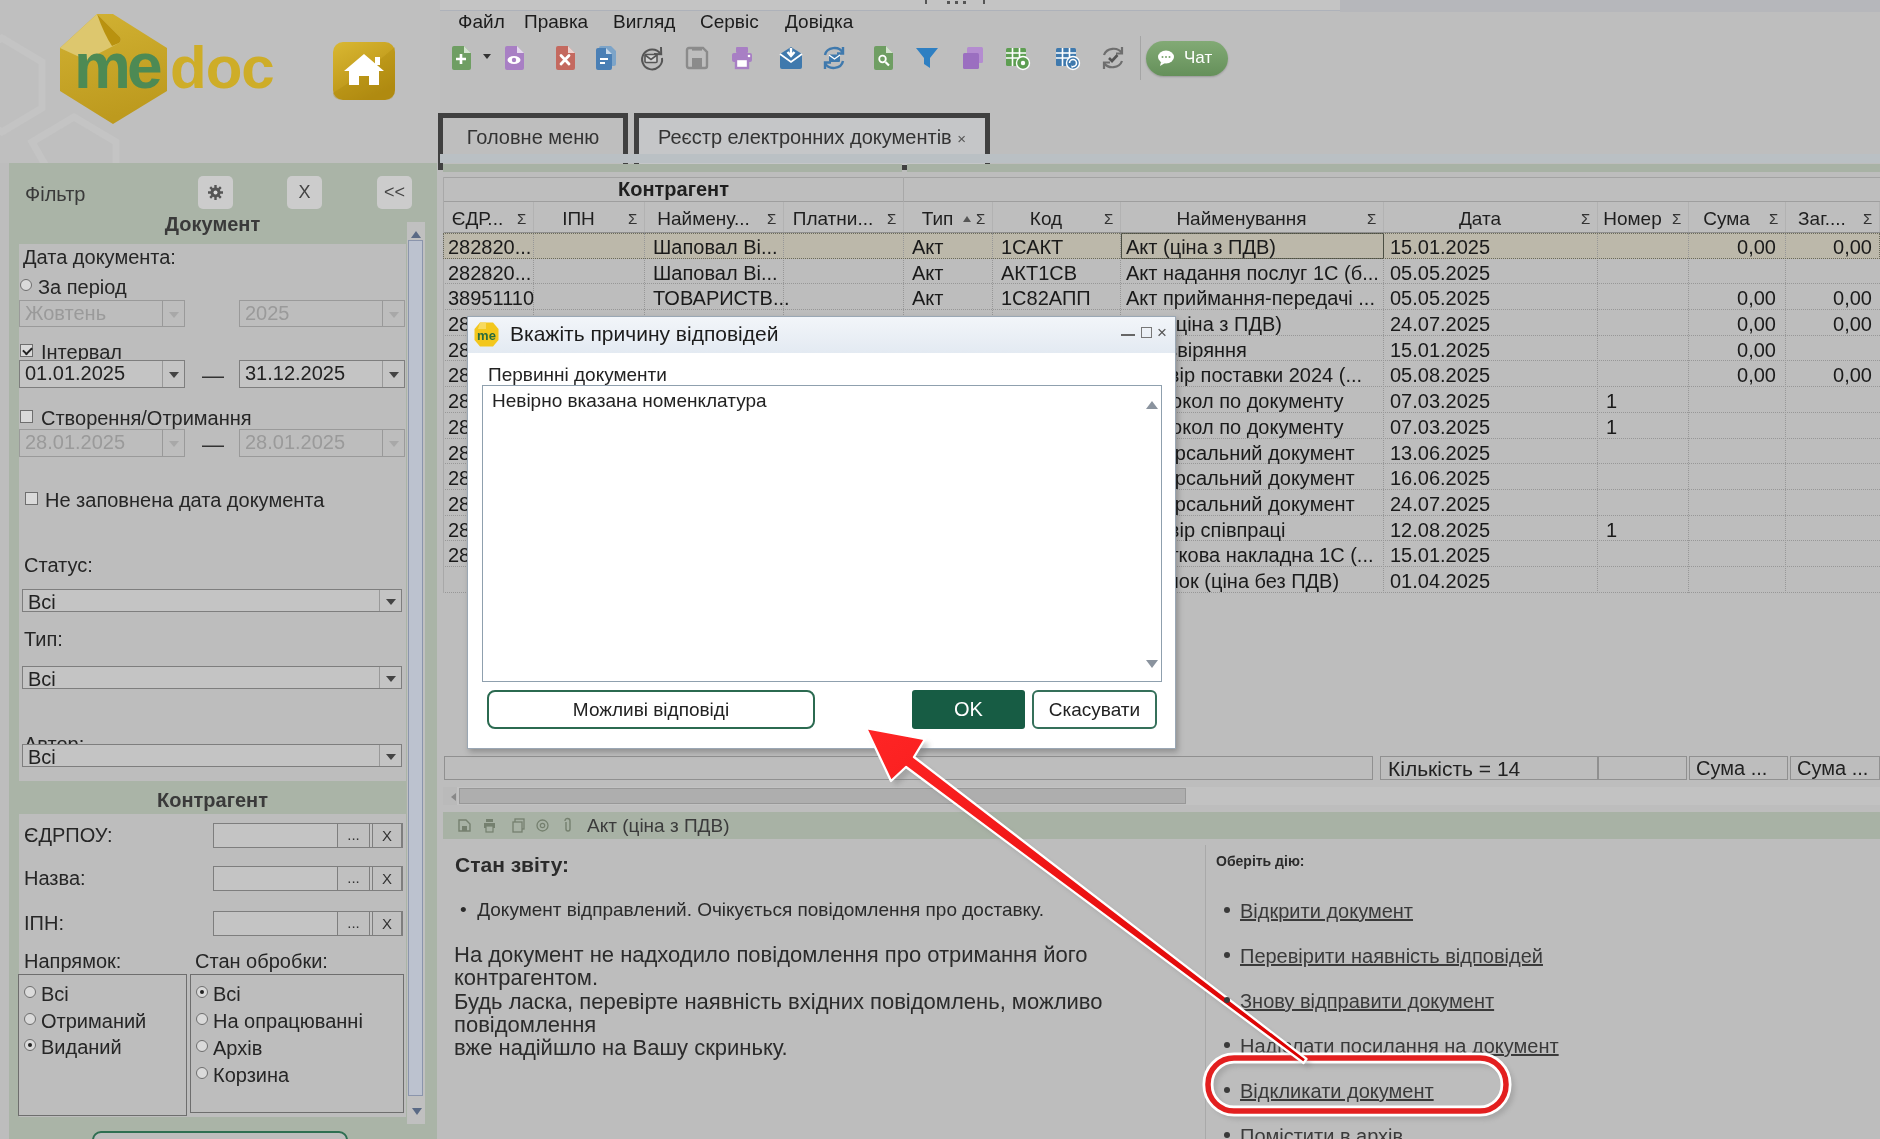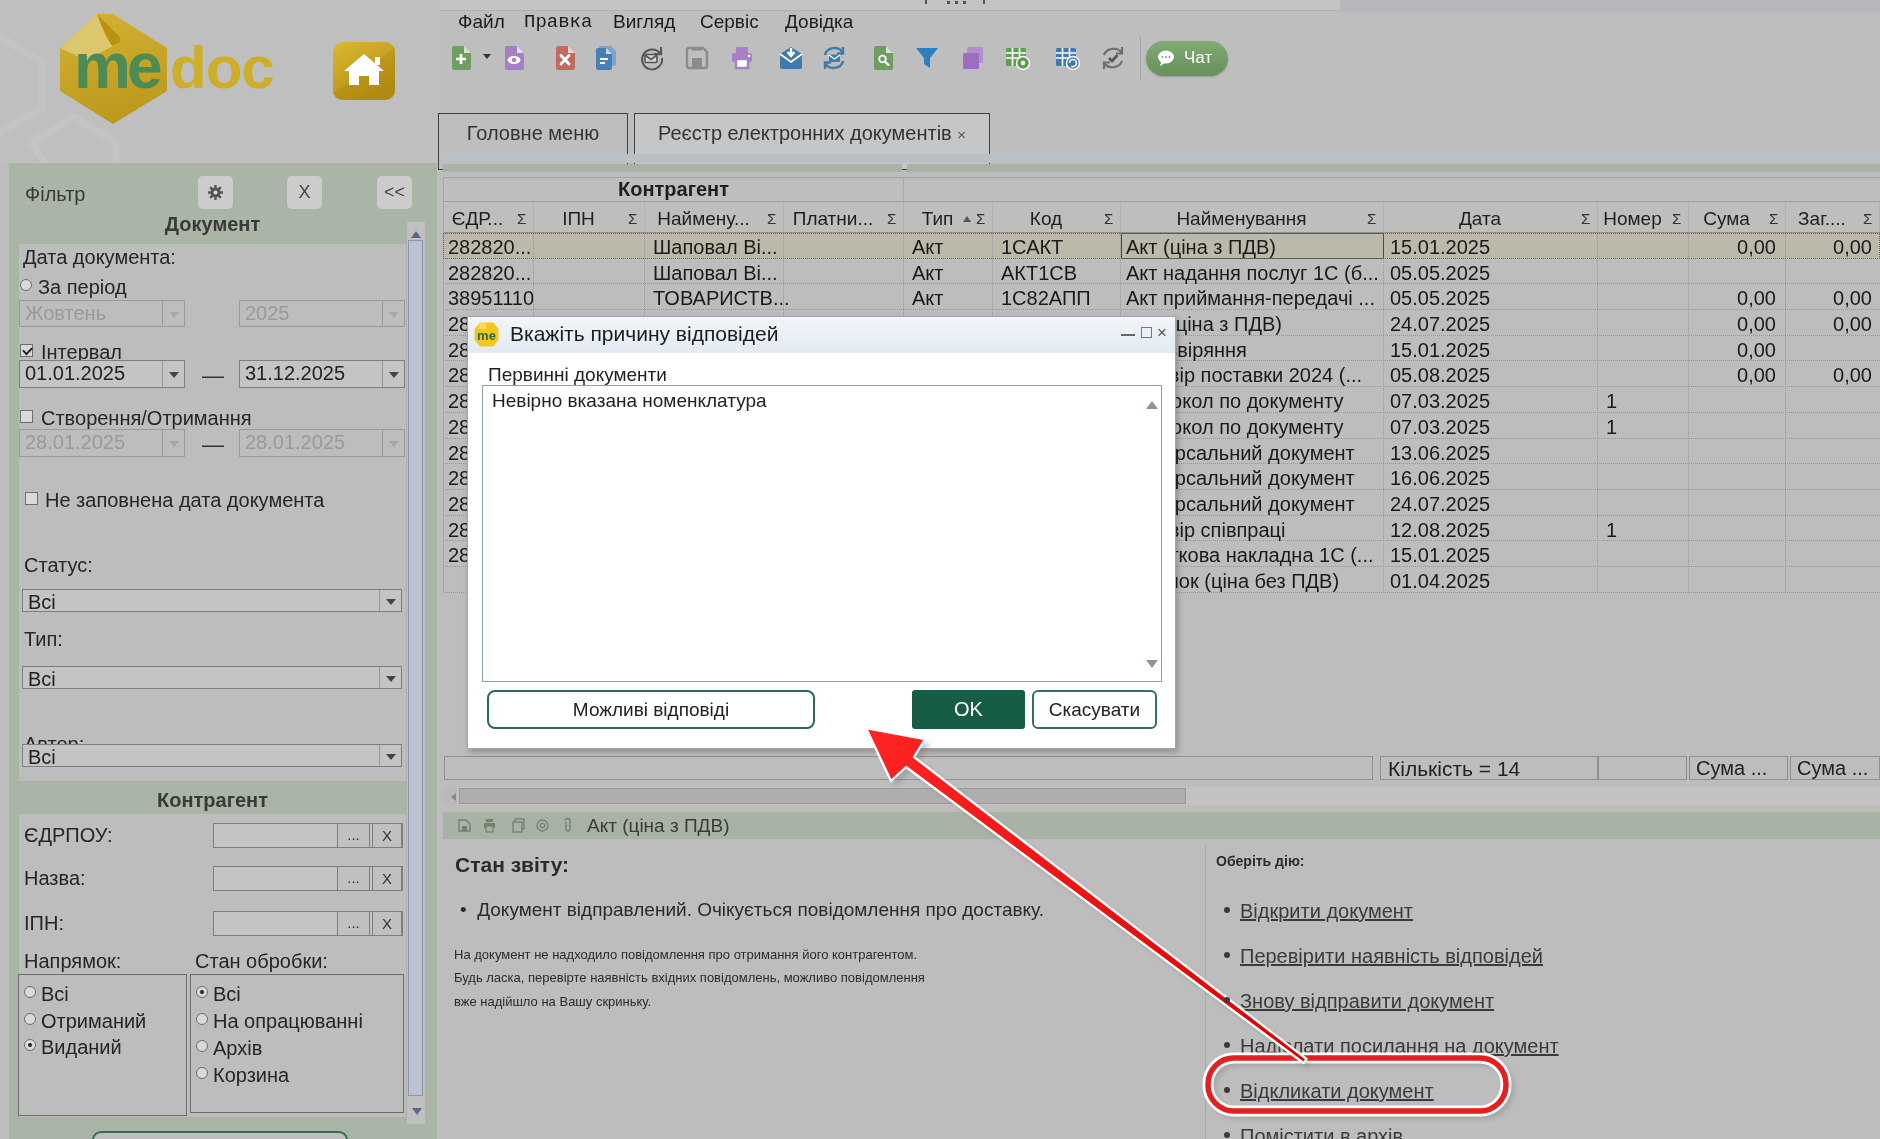--- a/index.html
+++ b/index.html
@@ -7,21 +7,21 @@
 body { font-family:"Liberation Sans", sans-serif; background:#bdbdbd; color:#222; position:relative; }
 .abs { position:absolute; }
 
 #topleft { left:0; top:0; width:440px; height:163px; background:#bfbfbf; }
 #topbar { left:440px; top:0; width:1440px; height:163px; background:#bebebe; }
 #titlefrag { left:440px; top:0; width:900px; height:11px; background:#c4c4c4; border-bottom:1px solid #aeb2ba; }
 .menu { top:11px; font-size:19px; color:#1c1c1c; }
 
 .ticon { top:44px; width:28px; height:28px; }
 
-.tab { top:113px; height:57px; font-size:20px; color:#333; border:1px solid #404040; background:#bebebe; text-align:center; line-height:39px; }
+.tab { top:113px; height:57px; font-size:20px; color:#333; border:5px solid #404040; background:#bebebe; text-align:center; line-height:39px; }
 .tab.active { background:#c5c6c8; }
 #tabstrip { left:440px; top:154px; width:1440px; height:9px; background:#bac0c4; }
 
 .greenstrip { background:#a8b2a5; }
 
 #lpanel { left:9px; top:163px; width:428px; height:976px; background:#aab4a7; }
 .pbtn { top:13px; width:35px; height:33px; background:#cccccc; border-radius:5px; text-align:center; line-height:33px; color:#444; font-size:18px; }
 .inner { left:10px; width:387px; background:#bdbdbd; }
 .lbl { font-size:20px; color:#262626; }
 .combo { position:absolute; border:1px solid #7e7e7e; background:#c4c4c4; font-size:20px; }
@@ -83,21 +83,21 @@
 <div class="abs" style="left:1340px;top:0;width:540px;height:12px;background:#b6b7bb;"></div>
 <div class="abs" style="left:925px;top:0px;width:60px;height:4px;z-index:5;">
     <div class="abs" style="left:0;top:0;width:2px;height:4px;background:#555;"></div>
     <div class="abs" style="left:22px;top:1px;width:3px;height:3px;background:#555;"></div>
     <div class="abs" style="left:30px;top:1px;width:3px;height:3px;background:#555;"></div>
     <div class="abs" style="left:38px;top:1px;width:3px;height:3px;background:#555;"></div>
     <div class="abs" style="left:58px;top:0;width:2px;height:4px;background:#555;"></div>
   </div>
 
 <div class="abs menu" style="left:458px;">Файл</div>
-<div class="abs menu" style="left:524px;font-family:Liberation Mono, monospace;">Правка</div>
+<div class="abs menu" style="left:524px;">Правка</div>
 <div class="abs menu" style="left:613px;">Вигляд</div>
 <div class="abs menu" style="left:700px;">Сервіс</div>
 <div class="abs menu" style="left:785px;">Довідка</div>
 
 <div class="abs" id="toolbar"></div>
 <svg class="abs ticon" style="left:448px;width:28px;" viewBox="0 0 28 28">
     <path d="M4 4 Q4 2 6 2 L16 2 L23 9 L23 24 Q23 26 21 26 L6 26 Q4 26 4 24 Z" fill="#6f9e63"></path>
     <path d="M16 2 L16 9 L23 9 Z" fill="#fff" fill-opacity="0.7"></path>
     <path d="M13 10 L13 20 M8 15 L18 15" stroke="#fff" stroke-width="2.6"></path>
   </svg>
@@ -358,21 +358,21 @@
 <svg class="abs" style="left:535px;top:818px;" width="15" height="15" viewBox="0 0 15 15">
     <circle cx="7.5" cy="7.5" r="5.5" fill="none" stroke="#75806f" stroke-width="1.3"></circle>
     <circle cx="7.5" cy="7.5" r="2.2" fill="none" stroke="#75806f" stroke-width="1.2"></circle>
   </svg>
 <svg class="abs" style="left:561px;top:817px;" width="16" height="17" viewBox="0 0 16 17">
     <path d="M4 4 Q4 1.5 6.5 1.5 Q9 1.5 9 4 L9 12 Q9 14 7 14 Q5 14 5 12 L5 5" fill="none" stroke="#75806f" stroke-width="1.4"></path>
   </svg>
 <div class="abs" style="left:587px;top:815px;font-size:19px;color:#3b3b3b;">Акт (ціна з ПДВ)</div>
 <div class="abs" style="left:455px;top:853px;font-size:21px;font-weight:bold;color:#2b2b2b;">Стан звіту:</div>
 <div class="abs" style="left:460px;top:899px;font-size:19px;color:#2b2b2b;">•&nbsp; Документ відправлений. Очікується повідомлення про доставку.</div>
-<div class="abs" style="left:454px;top:943px;width:780px;font-size:13px;line-height:23.3px;color:#2b2b2b;">На документ не надходило повідомлення про отримання його контрагентом.<br>Будь ласка, перевірте наявність вхідних повідомлень, можливо повідомлення<br>вже надійшло на Вашу скриньку.</div>
+<div class="abs" style="left:454px;top:943px;width:780px;font-size:22px;line-height:23.3px;color:#2b2b2b;">На документ не надходило повідомлення про отримання його контрагентом.<br>Будь ласка, перевірте наявність вхідних повідомлень, можливо повідомлення<br>вже надійшло на Вашу скриньку.</div>
 <div class="abs" style="left:1205px;top:845px;width:1px;height:294px;background:#a9a9a9;"></div>
 <div class="abs" style="left:1216px;top:853px;font-size:14px;font-weight:bold;color:#2b2b2b;">Оберіть дію:</div>
 <div class="abs" style="left:1224px;top:907px;width:6px;height:6px;border-radius:50%;background:#3a3a3a;"></div>
 <div class="abs link" style="left:1240px;top:900px;">Відкрити документ</div>
 <div class="abs" style="left:1224px;top:952px;width:6px;height:6px;border-radius:50%;background:#3a3a3a;"></div>
 <div class="abs link" style="left:1240px;top:945px;">Перевірити наявність відповідей</div>
 <div class="abs" style="left:1224px;top:997px;width:6px;height:6px;border-radius:50%;background:#3a3a3a;z-index:70;"></div>
 <div class="abs link" style="left:1240px;top:990px;">Знову відправити документ</div>
 <div class="abs" style="left:1224px;top:1042px;width:6px;height:6px;border-radius:50%;background:#3a3a3a;"></div>
 <div class="abs link" style="left:1240px;top:1035px;">Надіслати посилання на документ</div>

